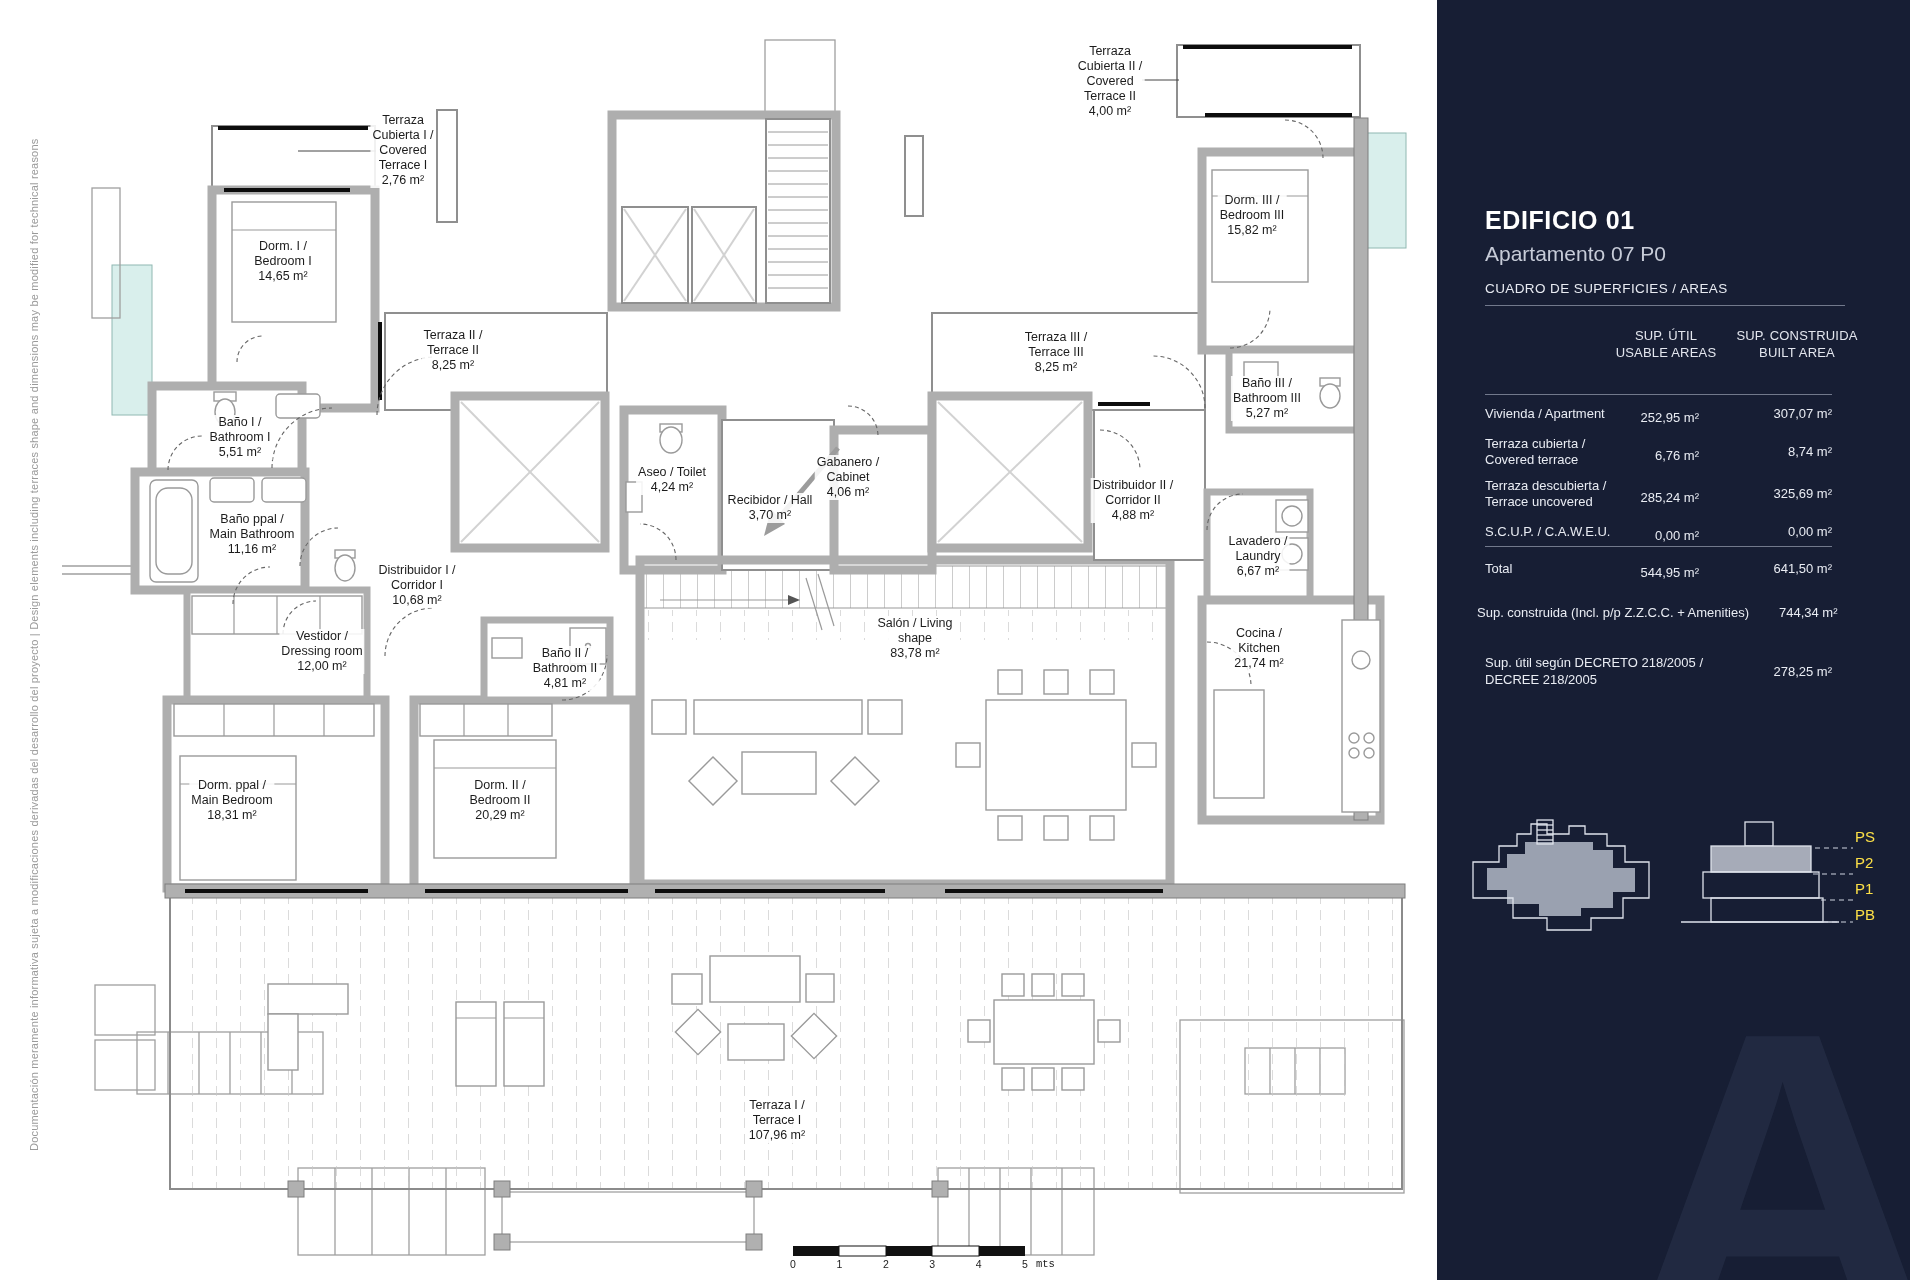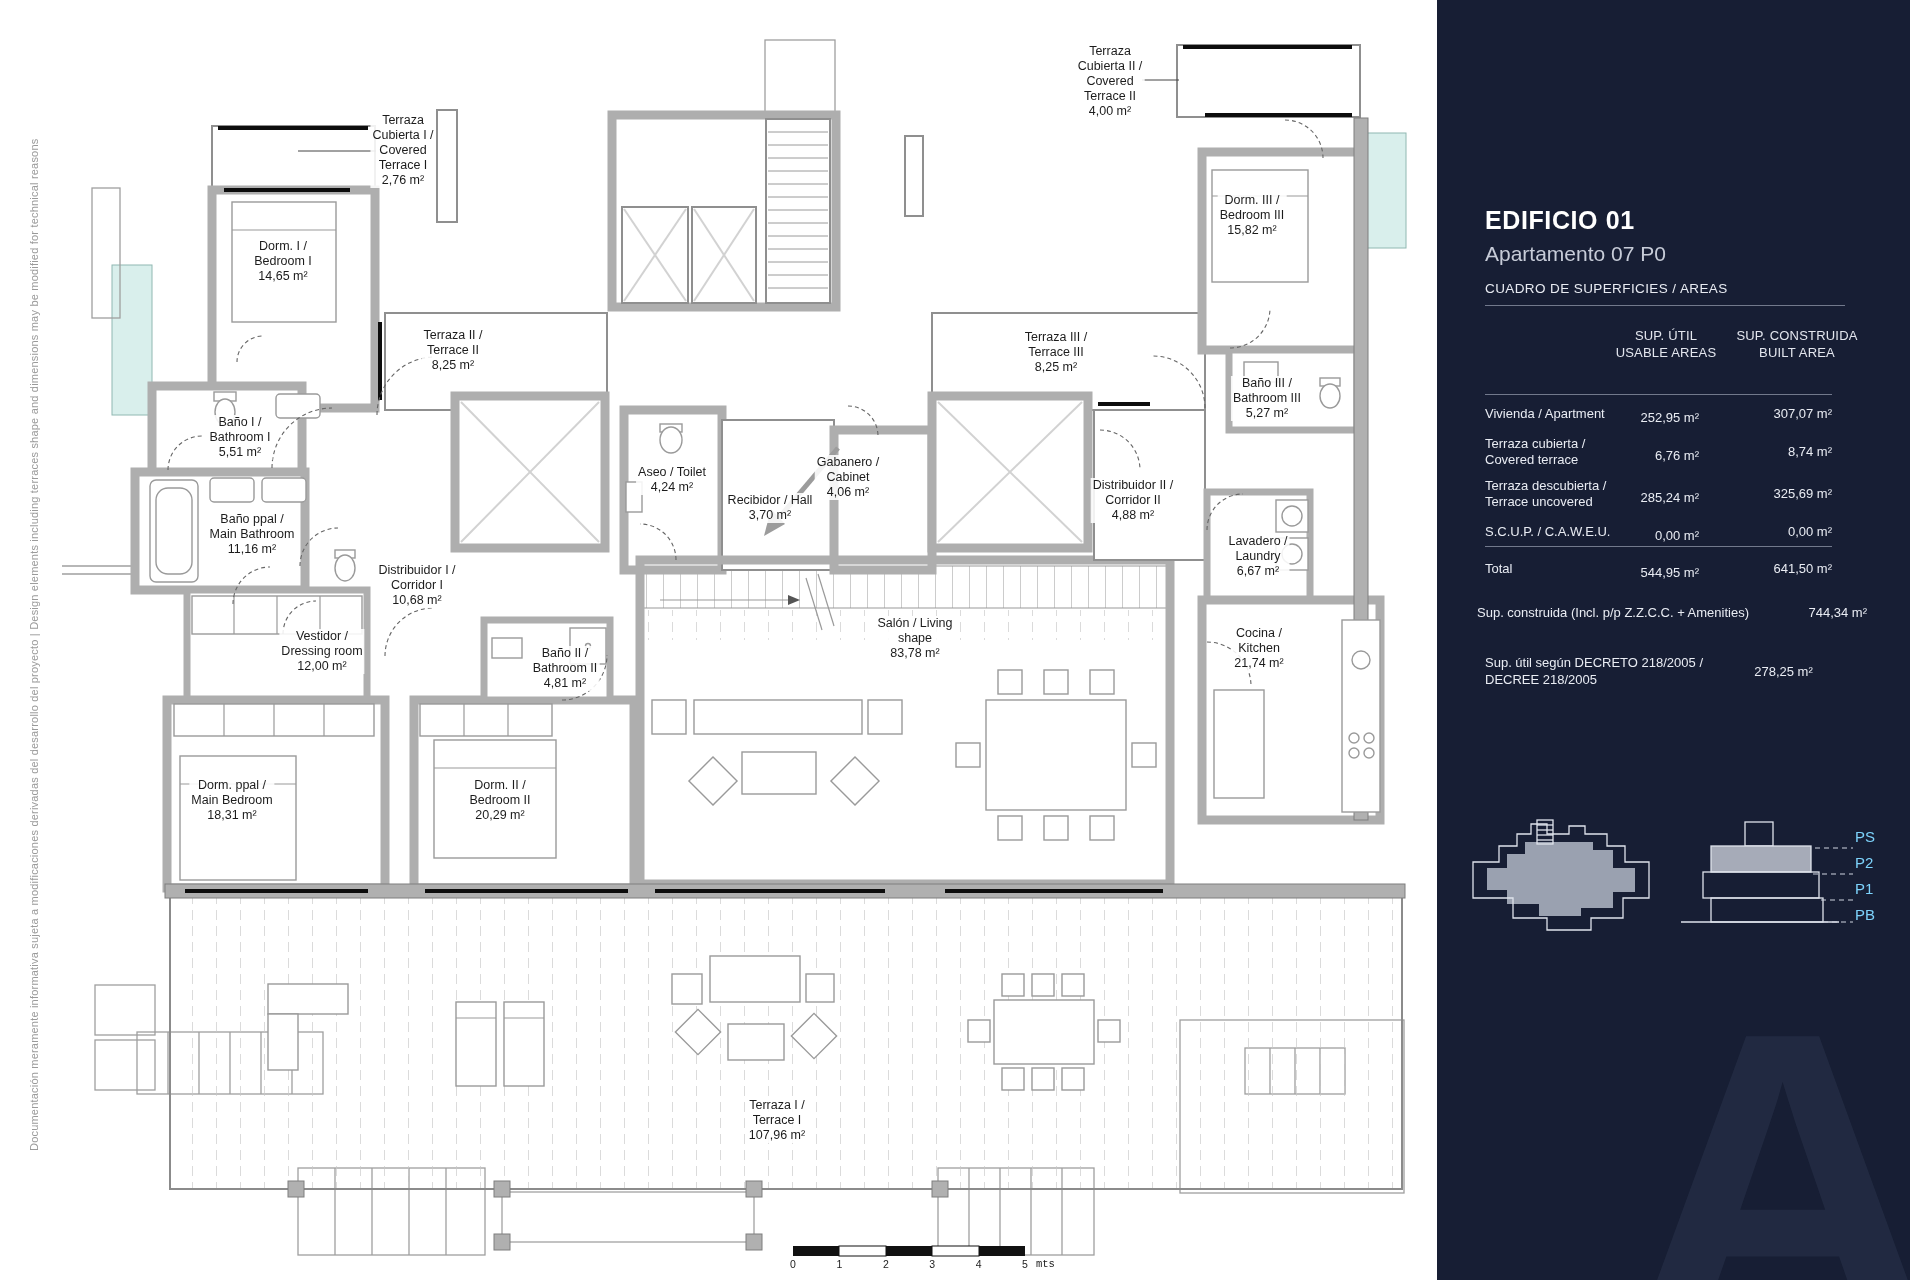--- a/index.html
+++ b/index.html
@@ -34,25 +34,25 @@
   .head2{left:280px;top:327px;width:160px;}
   .rows{left:48px;top:397px;width:347px;}
   .trow{display:flex;align-items:center;padding:5px 0;font-size:13px;line-height:16px;color:#e9ecf3;}
   .trow .lbl{width:140px;}
   .trow .v1{width:74px;text-align:right;margin-top:8px;}
   .trow .v2{width:133px;text-align:right;}
   .totalrow{left:48px;top:552px;width:347px;}
   .xrow{display:flex;align-items:center;font-size:13px;line-height:17px;color:#e9ecf3;}
   .x1{left:40px;top:604px;width:390px;}
   .x1 .lbl{flex:1;white-space:nowrap;}
-  .x1 .val{width:88px;text-align:right;}
+  .x1 .val{width:88px;}
   .x2{left:48px;top:654px;width:347px;}
   .x2 .lbl{width:250px;}
-  .x2 .val{flex:1;text-align:center;}
-  .floor-label{position:absolute;left:418px;font-size:15px;color:#7dd3fc;}
+  .x2 .val{flex:1;text-align:right;}
+  .floor-label{position:absolute;left:418px;font-size:15px;color:#fde047;}
   .wm{position:absolute;right:-28px;bottom:-118px;font-size:430px;line-height:1;font-weight:bold;
       color:rgba(130,145,190,.10);}
   
   .w9{fill:#ffffff;stroke:#aeaeae;stroke-width:9;}
   .w7{fill:#ffffff;stroke:#aeaeae;stroke-width:7;}
   .w2{fill:#ffffff;stroke:#8f8f8f;stroke-width:2;}
   .open{fill:none;stroke:#aeaeae;stroke-width:9;}
   .thin{fill:none;stroke:#9a9a9a;stroke-width:1.2;}
   .fix{fill:#ffffff;stroke:#9a9a9a;stroke-width:1.4;}
   .blk{stroke:#0d0d0d;stroke-width:4;}

